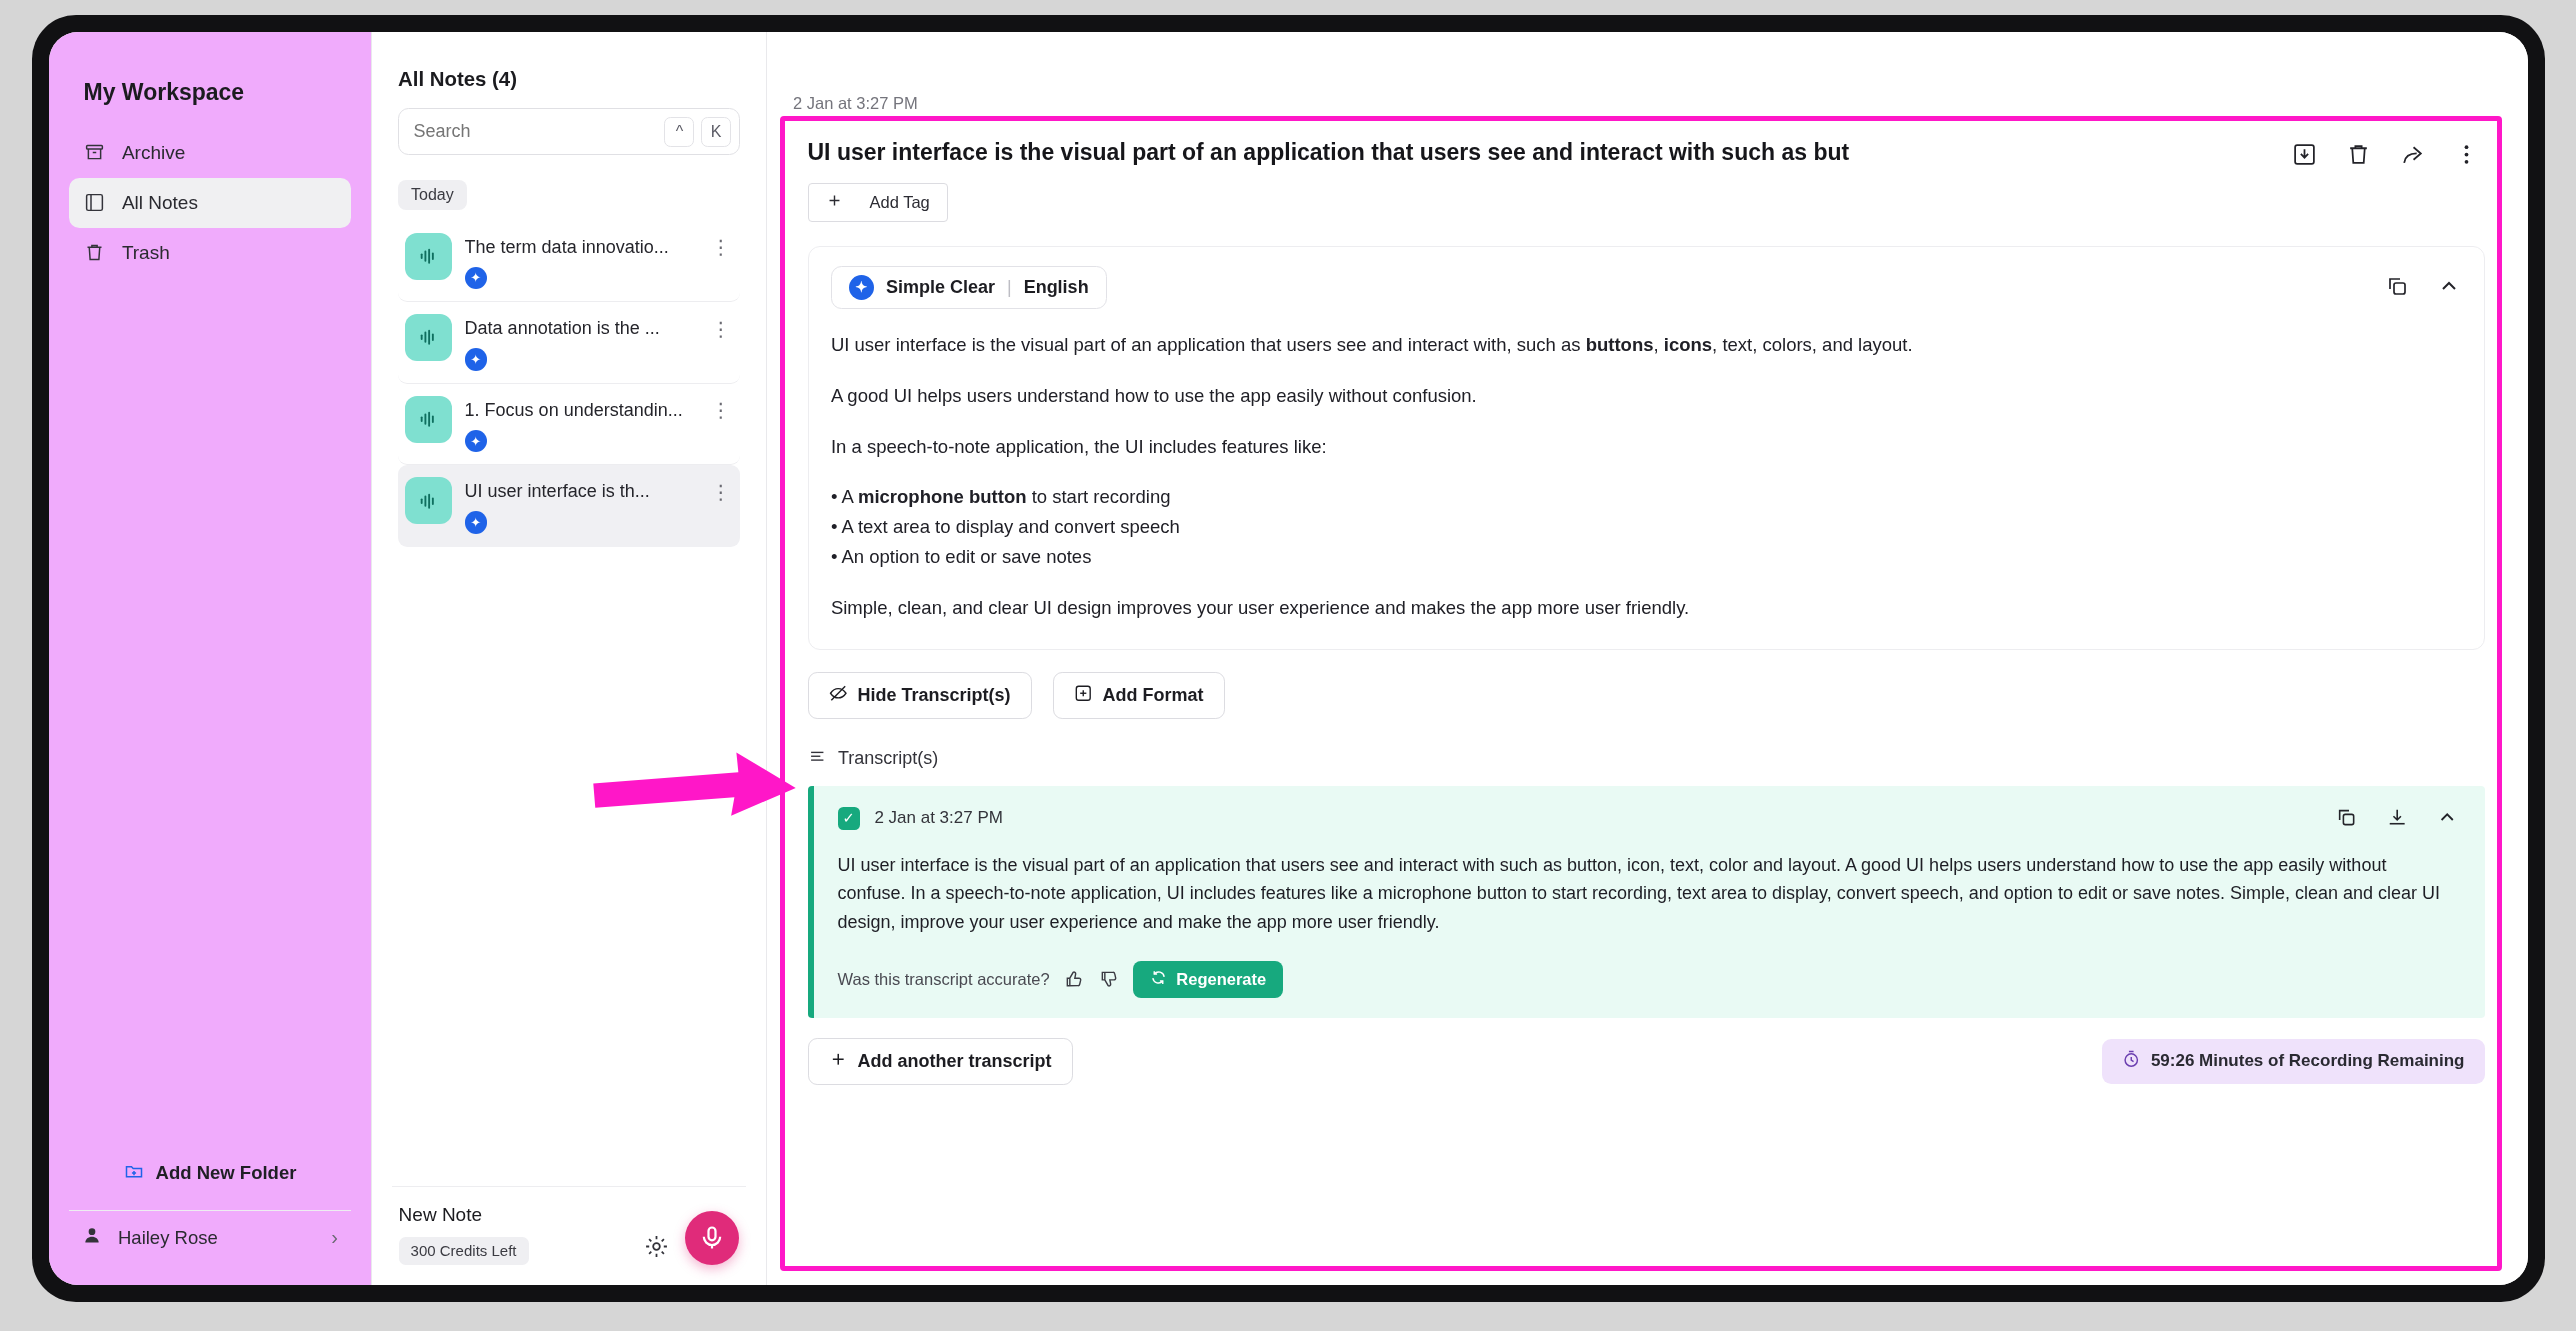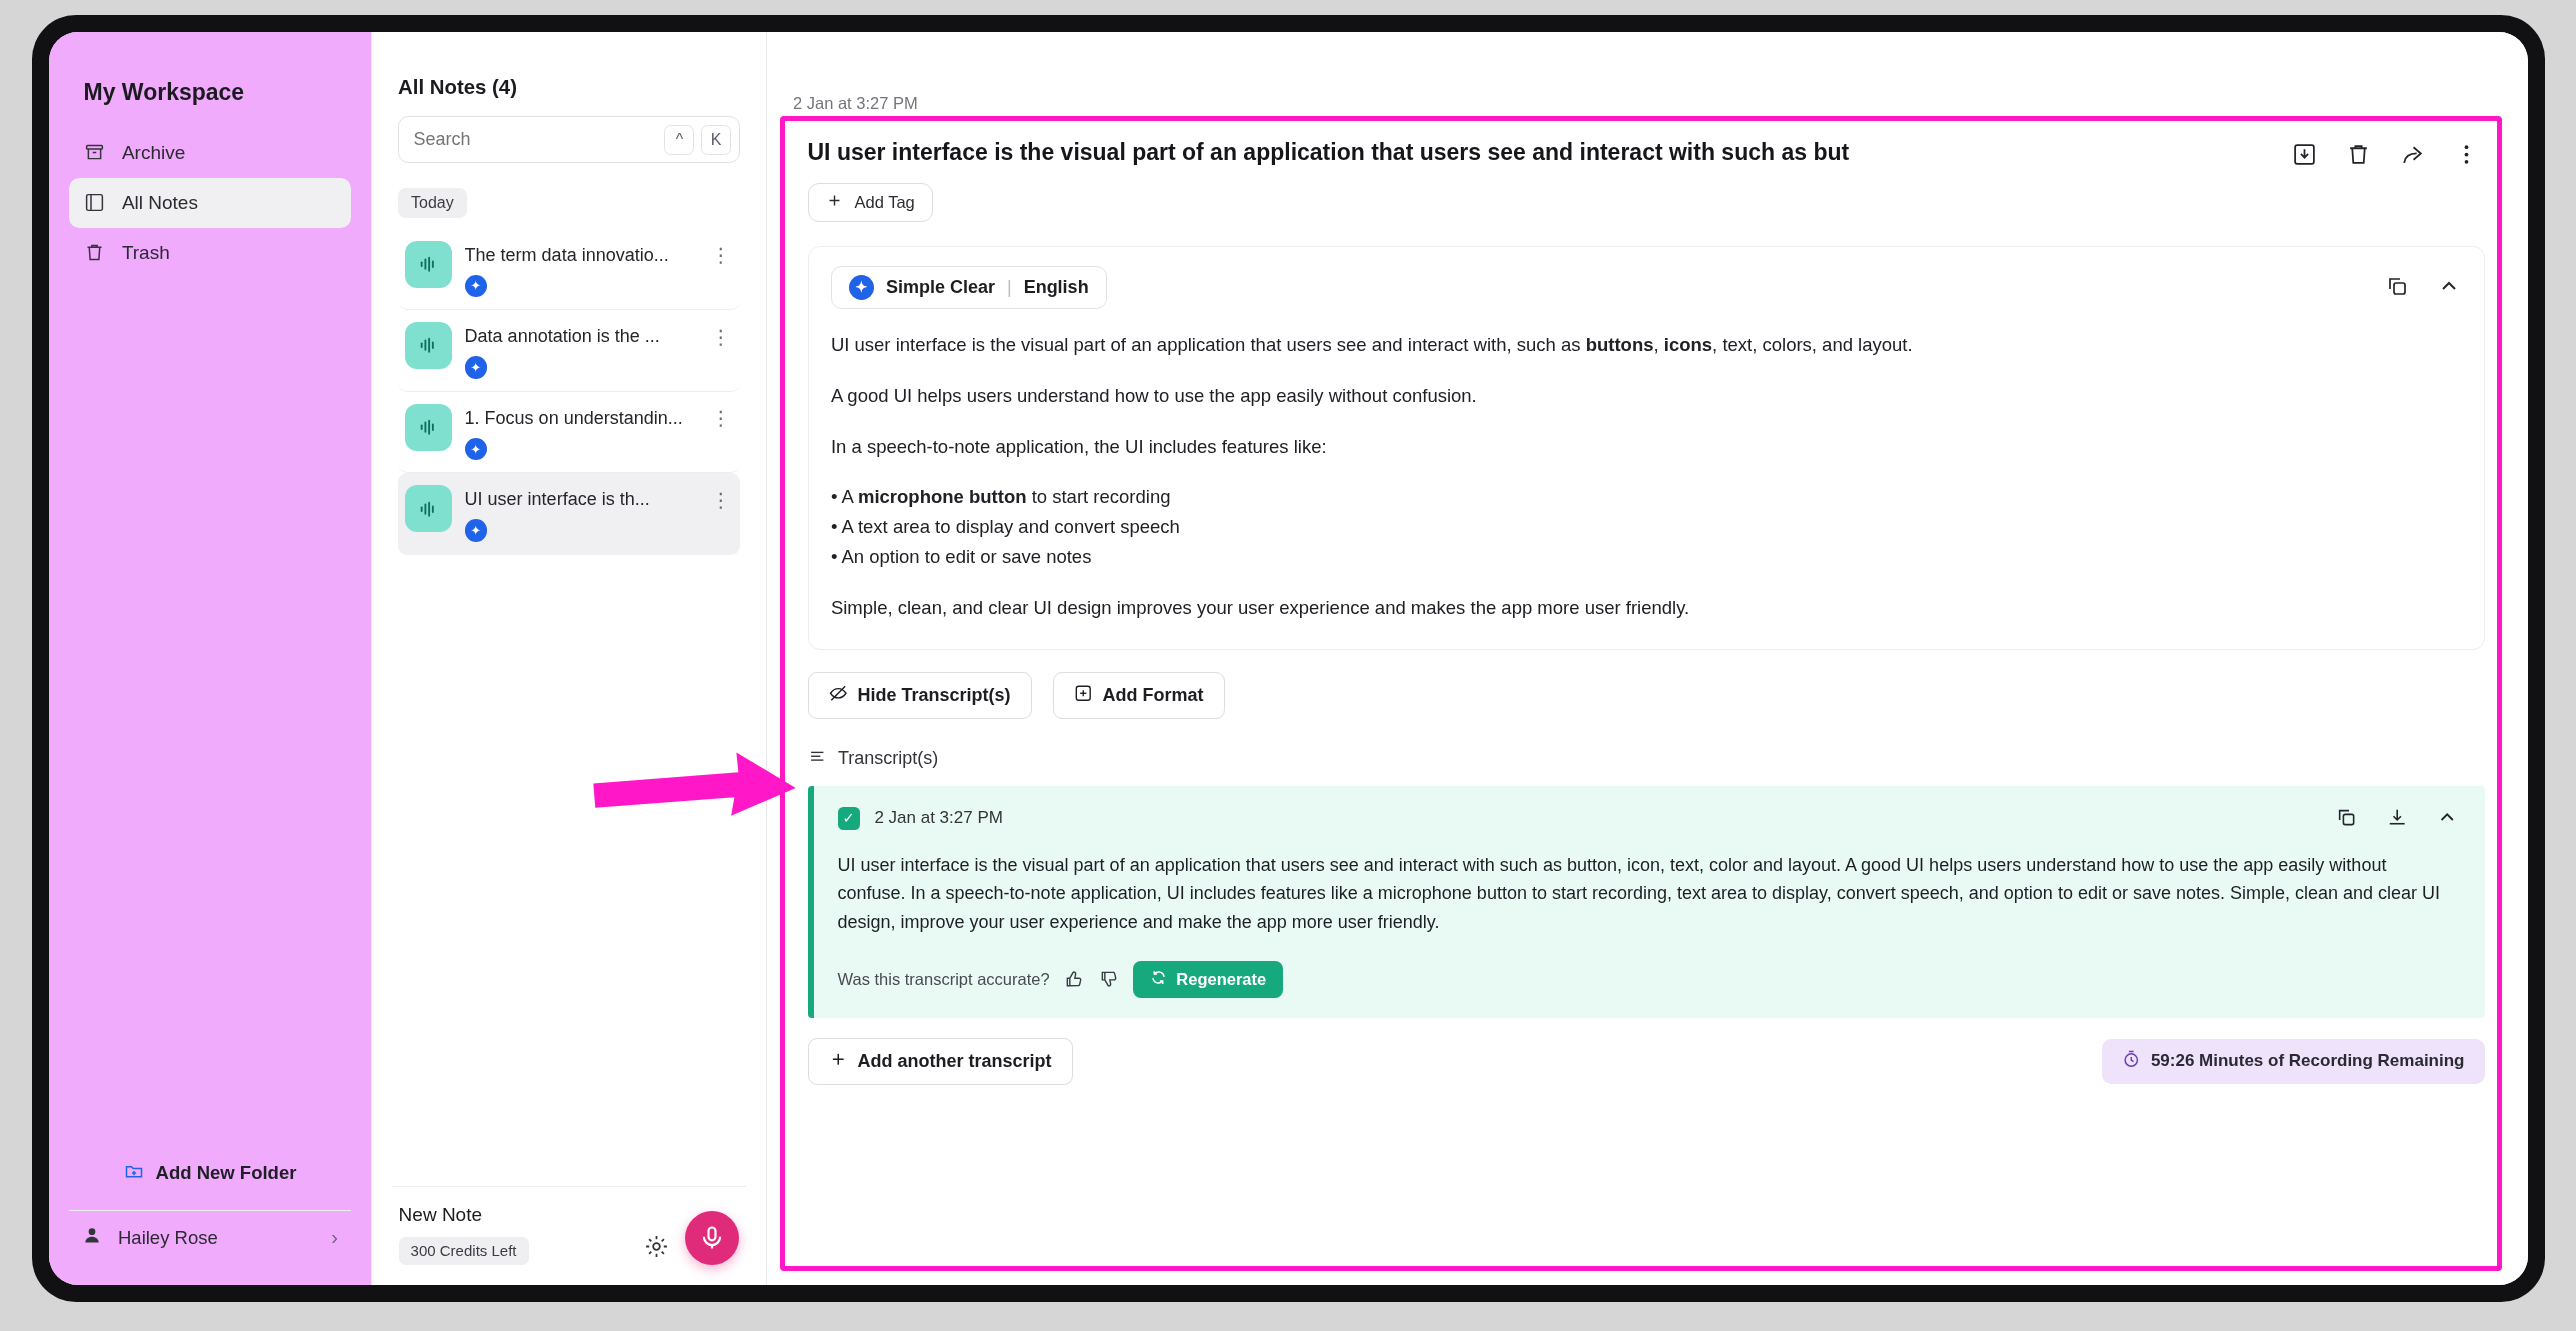--- a/index.html
+++ b/index.html
@@ -79,21 +79,21 @@
   }
   .user-row .chev { margin-left: auto; color: #6a6a72; font-size: 20px; }
 
   
   .noteslist {
     width: 395px;
     flex: 0 0 395px;
     border-right: 1.3px solid #e9e9ec;
     display: flex;
     flex-direction: column;
-    padding: 30px 0 0 0;
+    padding: 22px 0 0 0;
     background: #fff;
   }
   .notes-head {
     font-size: 20.4px;
     font-weight: bold;
     color: #1b1b1f;
     padding: 14.5px 26px 17px 26px;
   }
   .search-wrap { padding: 0 26px; }
   .searchbox {
@@ -224,23 +224,23 @@
     color: #16161a;
     line-height: 1.3;
     padding-right: 26px;
   }
   .doc-actions { display: flex; align-items: center; gap: 29px; padding-top: 4px; }
   .icon-btn { cursor: pointer; color: #232329; }
   .add-tag {
     margin: 14.5px 0 0 14.5px;
     display: inline-flex;
     align-items: center;
-    gap: 12px;
+    gap: 27px;
     border: 1.3px solid #dcdce1;
-    border-radius: 11px;
+    border-radius: 4px;
     padding: 8px 17px;
     font-size: 16.5px;
     color: #2c2c33;
     cursor: pointer;
     width: fit-content;
   }
   .summary-card {
     margin: 24px 14.5px 0 14.5px;
     border: 1.3px solid #ededf0;
     border-radius: 12px;

